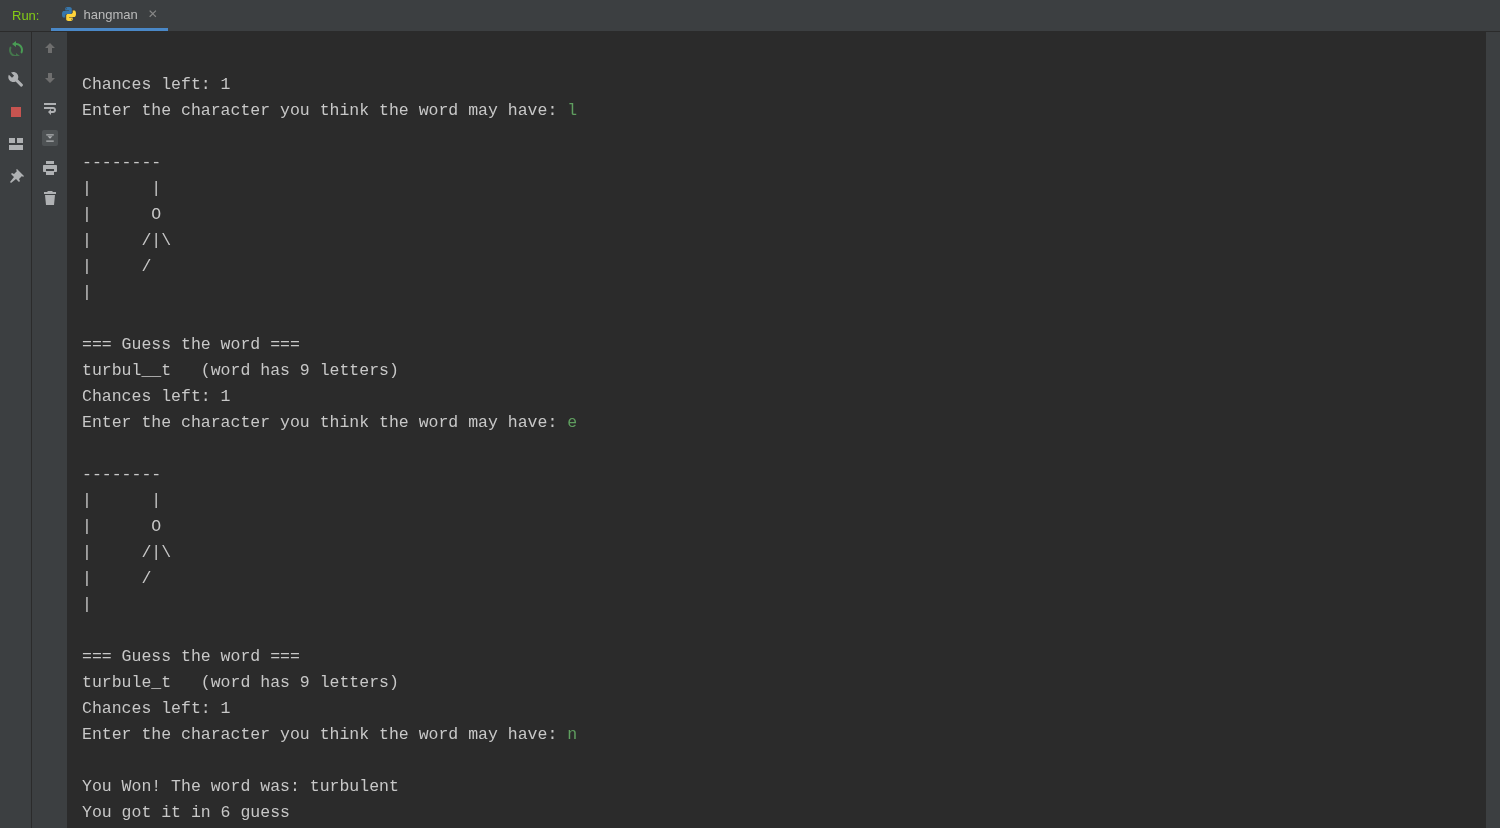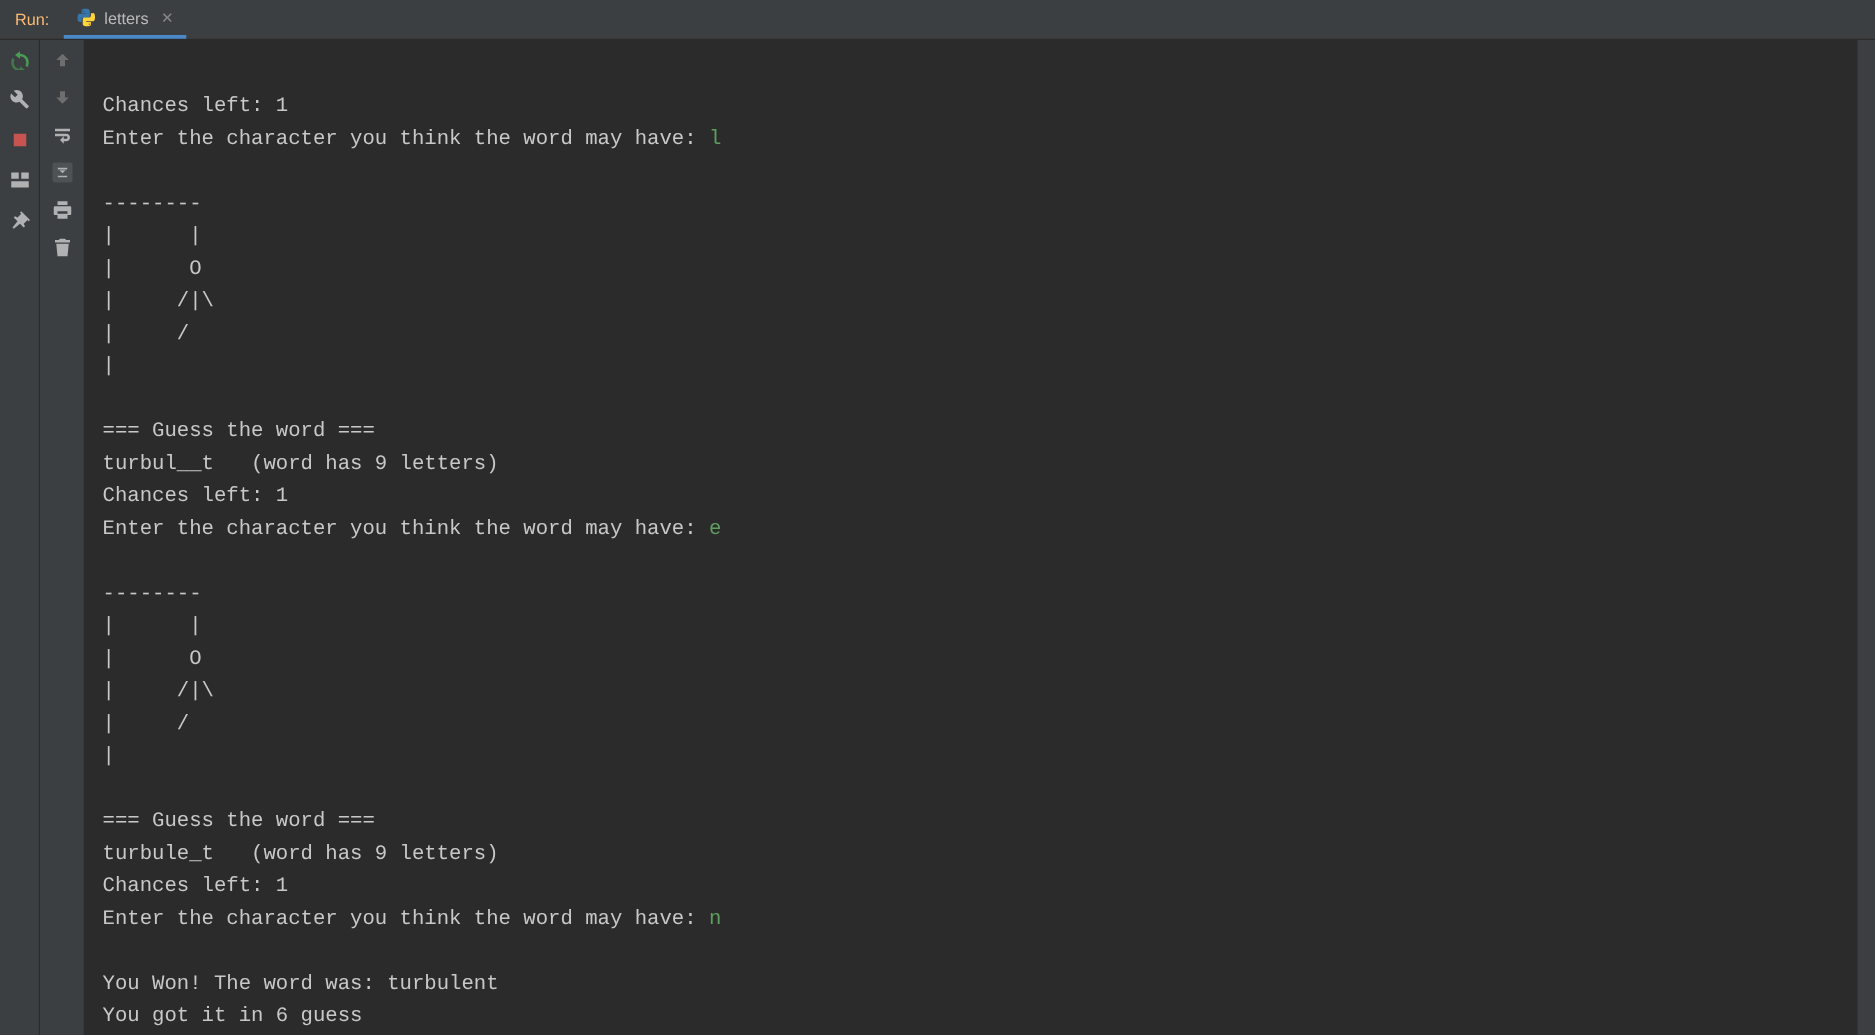--- a/index.html
+++ b/index.html
@@ -13,21 +13,21 @@
     }
     .header {
       height: 32px;
       background: #3c3f41;
       border-bottom: 1px solid #2b2b2b;
       display: flex;
       align-items: center;
     }
     .run-label {
       padding: 0 12px;
-      color: #fdba74;
+      color: #84cc16;
       font-size: 13px;
     }
     .tab {
       display: flex;
       align-items: center;
       padding: 0 10px;
       height: 30px;
       border-bottom: 3px solid #4a88c7;
       gap: 6px;
     }
@@ -98,21 +98,21 @@
 
 <div class="header">
   <span class="run-label">Run:</span>
   <div class="tab">
     <span class="tab-icon">
       <svg viewBox="0 0 16 16">
         <path fill="#3776ab" d="M7.5 1C4 1 4.3 2.5 4.3 2.5v2H8v.5H2.8S1 4.7 1 8.2s1.6 3.3 1.6 3.3h1.7V9.7s-.1-1.6 1.6-1.6h3.4s1.5 0 1.5-1.5V2.8S11 1 7.5 1zM5.6 2.3c.3 0 .5.2.5.5s-.2.5-.5.5-.5-.2-.5-.5.2-.5.5-.5z"></path>
         <path fill="#ffd43b" d="M8.5 15c3.5 0 3.2-1.5 3.2-1.5v-2H8v-.5h5.2s1.8.3 1.8-3.2-1.6-3.3-1.6-3.3h-1.7v1.8s.1 1.6-1.6 1.6H6.7s-1.5 0-1.5 1.5v3.8S5 15 8.5 15zm1.9-1.3c-.3 0-.5-.2-.5-.5s.2-.5.5-.5.5.2.5.5-.2.5-.5.5z"></path>
       </svg>
     </span>
-    <span class="tab-name">letters</span>
+    <span class="tab-name">hangman</span>
     <span class="tab-close">✕</span>
   </div>
 </div>
 
 <div class="body-area">
   <div class="left-tools">
     <div class="tool-icon">
       <svg viewBox="0 0 16 16">
           <path fill="#499c54" d="M8 3V1L4 4l4 3V5c2.8 0 5 2.2 5 5 0 .8-.2 1.6-.6 2.3l1.5 1.5c.7-1.1 1.1-2.4 1.1-3.8 0-3.9-3.1-7-7-7z"></path>
           <path fill="#499c54" d="M8 15c-2.8 0-5-2.2-5-5 0-.8.2-1.6.6-2.3L2.1 6.2C1.4 7.3 1 8.6 1 10c0 3.9 3.1 7 7 7v2l4-3-4-3v2z" opacity=".6"></path>

